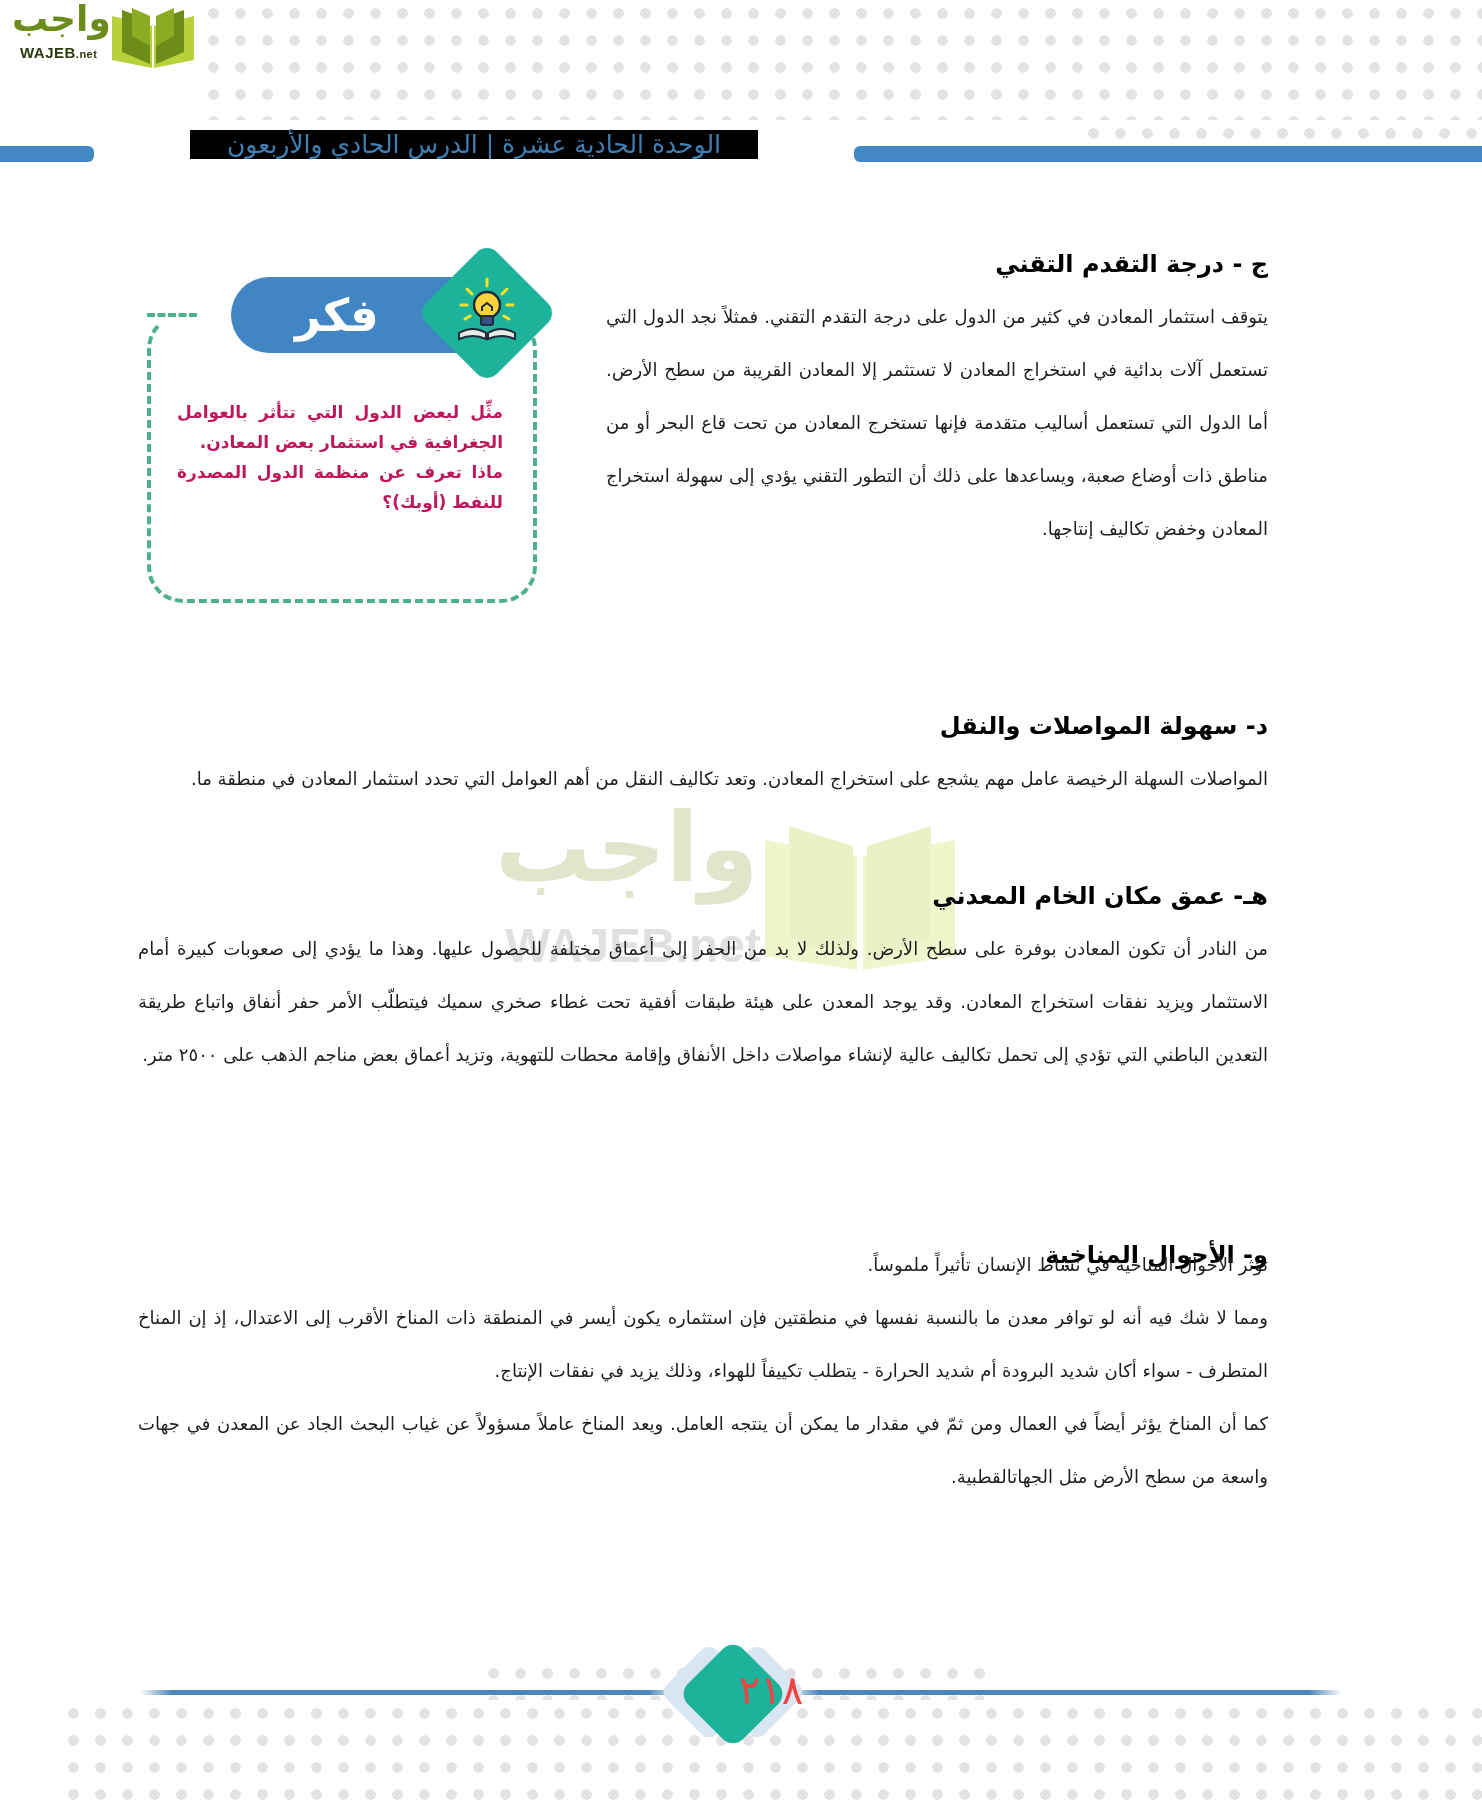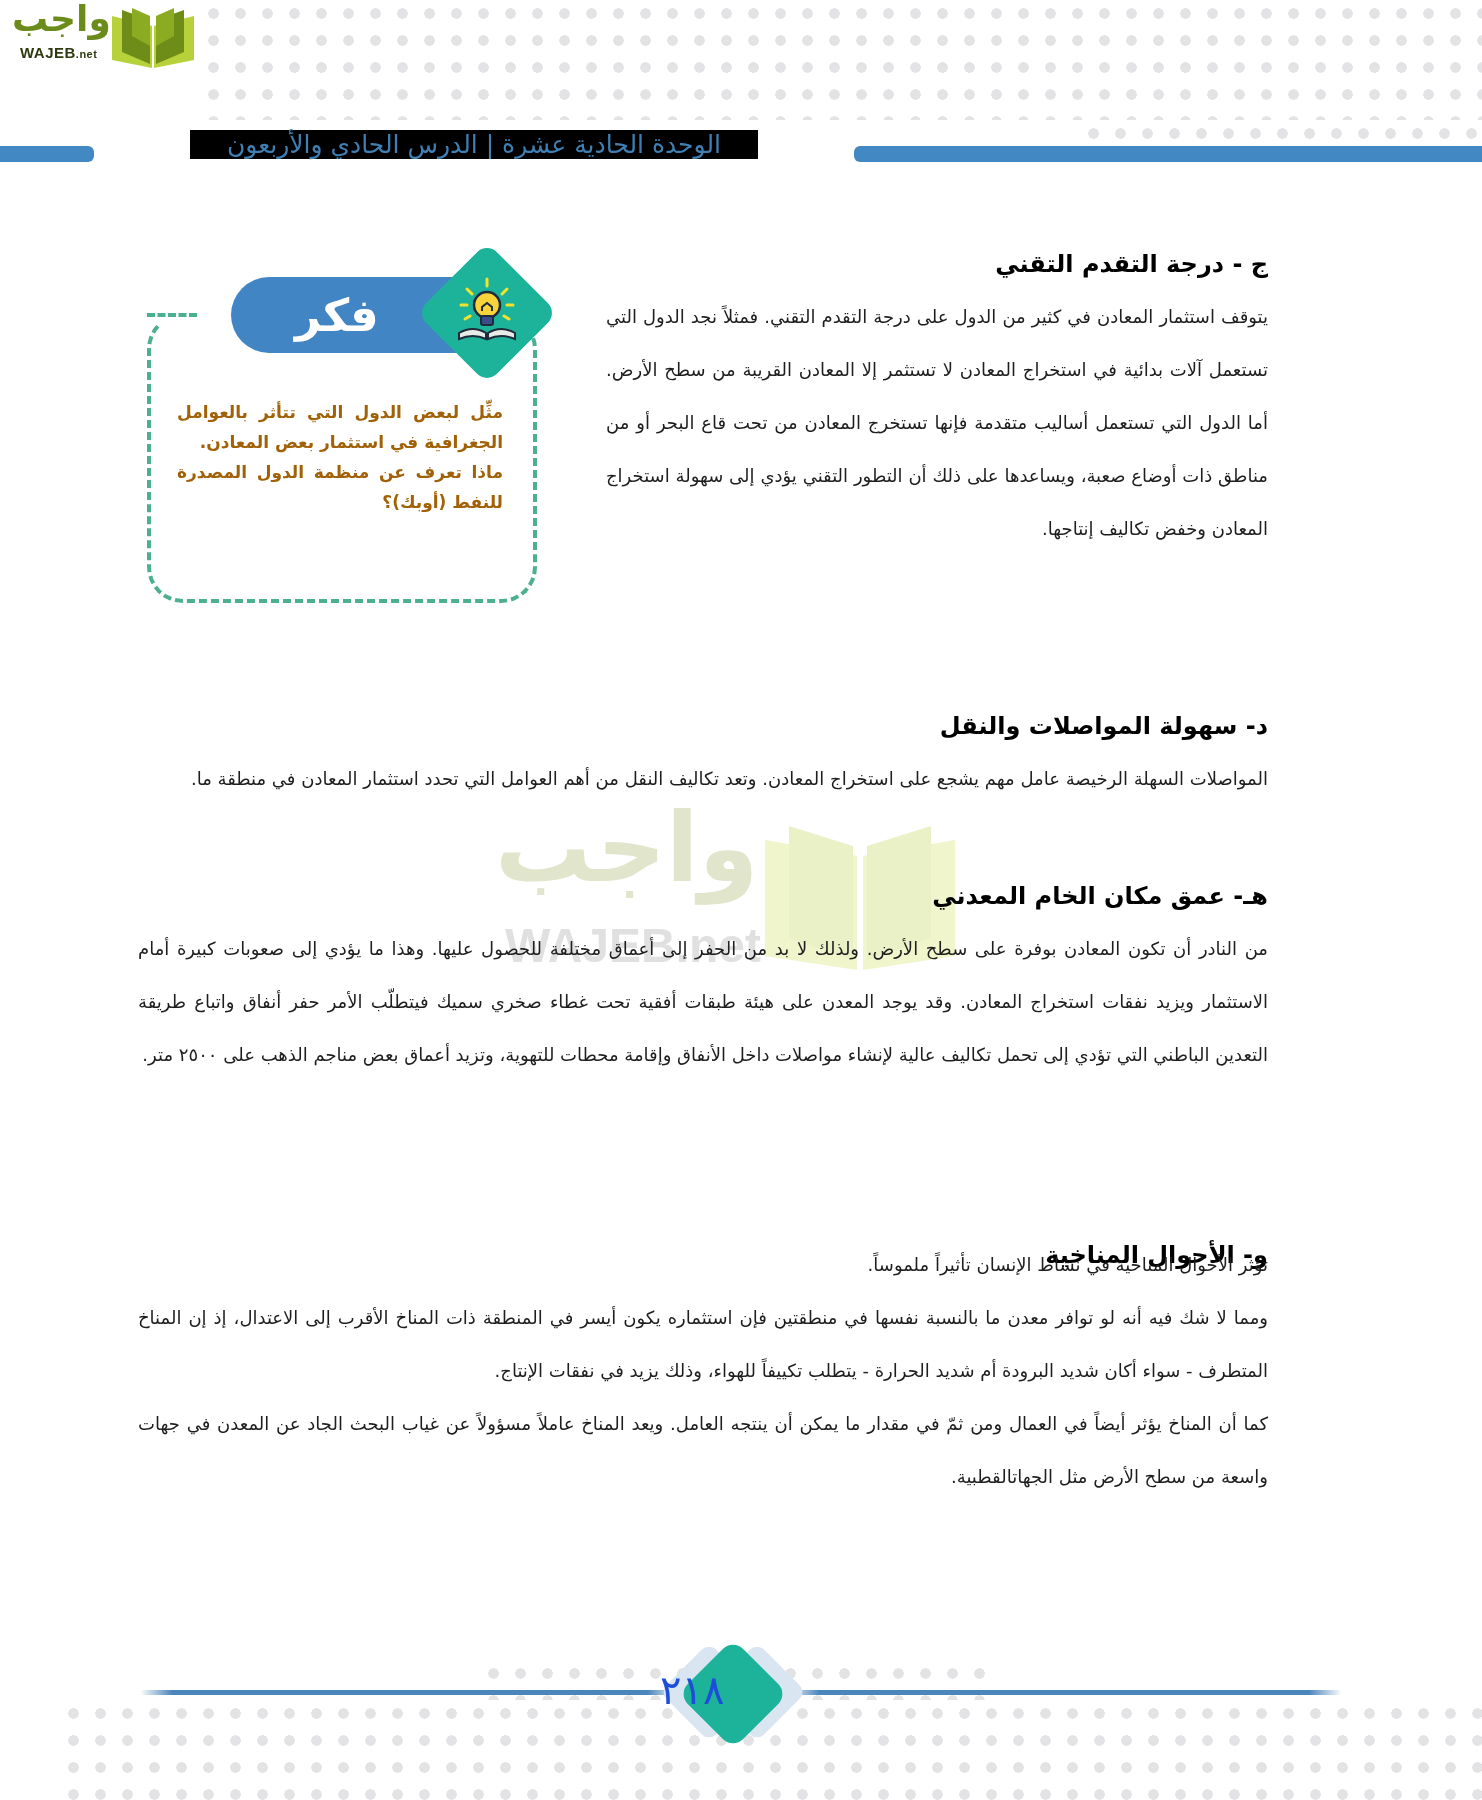--- a/index.html
+++ b/index.html
@@ -44,32 +44,32 @@
   }
   .think-label { position:absolute; left:150px; top:44px; color:#fff; font-size:45px; font-weight:bold; direction:rtl; }
   .think-diamond {
     position:absolute; left:292px; top:18px; width:100px; height:100px;
     background:#1db39b; transform:rotate(45deg); border-radius:14px;
   }
   .think-icon { position:absolute; left:292px; top:22px; width:100px; height:100px; }
   .think-text {
     position:absolute; left:32px; top:152px; width:326px; direction:rtl;
     text-align:justify; text-align-last:right;
-    color:#a16207; font-weight:bold; font-size:17px; line-height:30px;
+    color:#be185d; font-weight:bold; font-size:17px; line-height:30px;
   }
   .think-text p { margin:0; }
 
   .watermark { position:absolute; left:495px; top:820px; opacity:0.55; pointer-events:none; }
   .wm-ar { position:absolute; left:0; top:-28px; font-size:96px; font-weight:bold; color:#c9cfa3; direction:rtl; }
   .wm-en { position:absolute; left:10px; top:98px; font-size:48px; font-weight:bold; color:#c6c6c6; font-family:"Liberation Sans", sans-serif; }
 
   .footer-line { position:absolute; top:1690px; height:5px; background:linear-gradient(90deg, rgba(66,136,194,0), #4a85bb 6%, #4a85bb 94%, rgba(66,136,194,0)); border-radius:3px; }
   .page-ghost { position:absolute; top:1657px; width:70px; height:70px; background:#d9e6f1; transform:rotate(45deg); border-radius:10px; }
   .page-diamond { position:absolute; left:694px; top:1655px; width:78px; height:78px; background:#1db39b; transform:rotate(45deg); border-radius:14px; }
-  .page-num { position:absolute; left:660px; top:1667px; width:140px; text-align:left; color:#1d4ed8; font-size:40px; font-family:"DejaVu Sans", sans-serif; direction:rtl; }
+  .page-num { position:absolute; left:701px; top:1667px; width:140px; text-align:center; color:#ef4444; font-size:40px; font-family:"DejaVu Sans", sans-serif; direction:rtl; }
 </style>
 </head>
 <body>
 
 <div class="dots" style="left:200px; top:0; width:1282px; height:120px;"></div>
 <div class="dots" style="left:1080px; top:120px; width:400px; height:40px;"></div>
 <div class="dots" style="left:60px; top:1700px; width:1422px; height:100px;"></div>
 <div class="dots" style="left:480px; top:1660px; width:520px; height:40px;"></div>
 
 <div class="logo">

